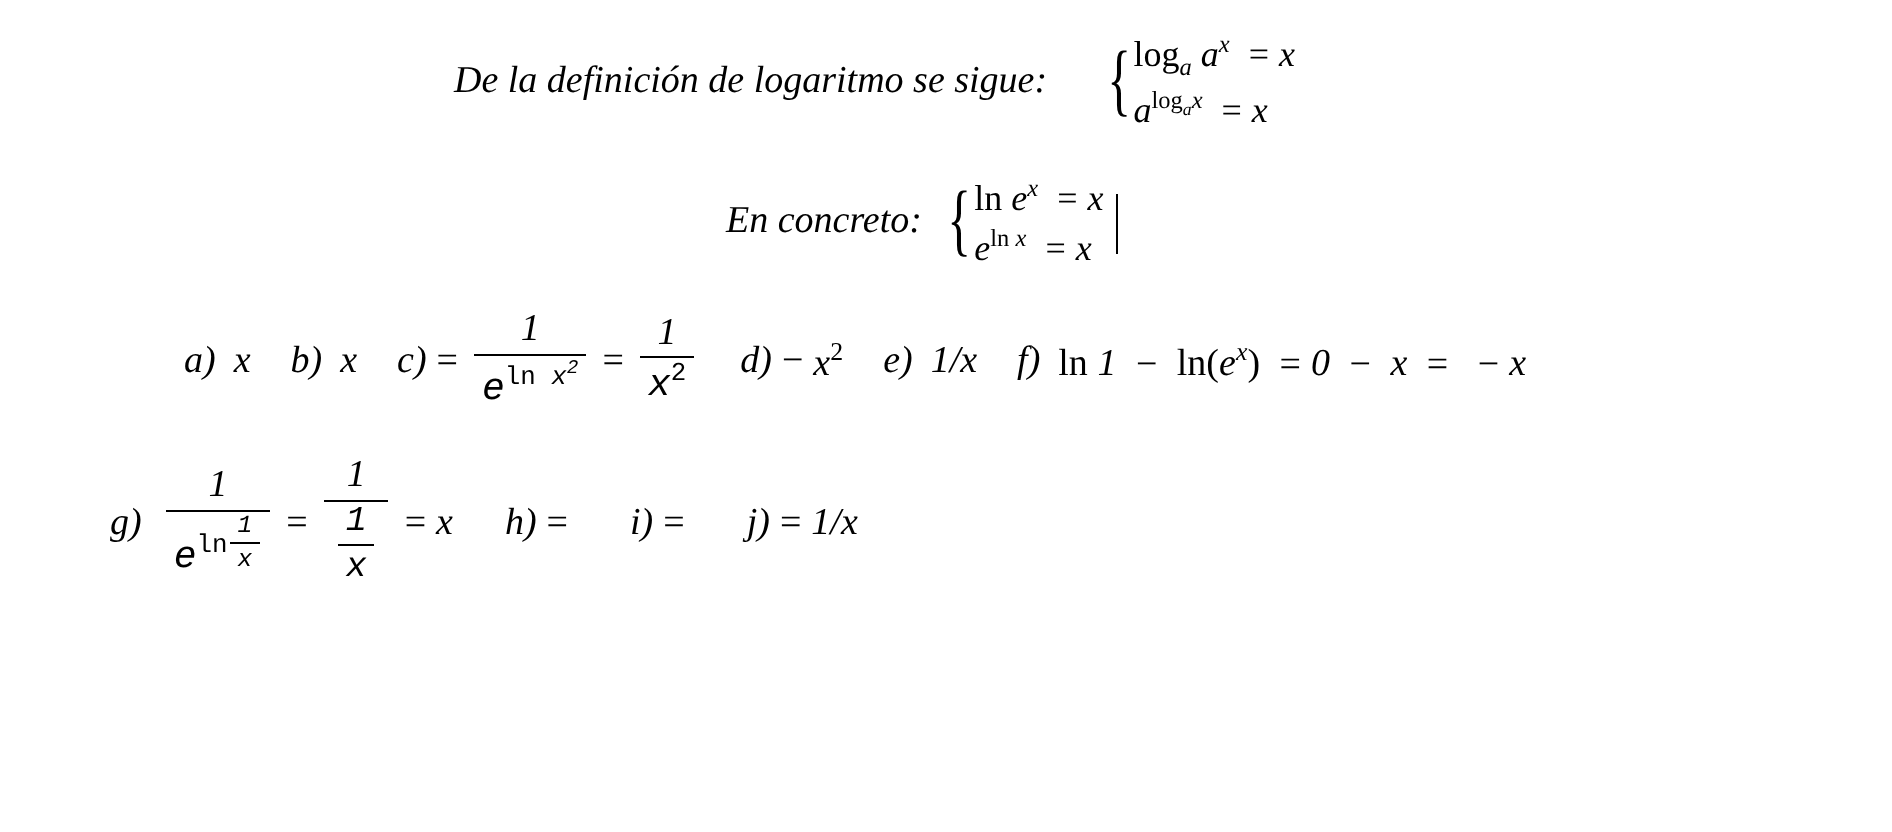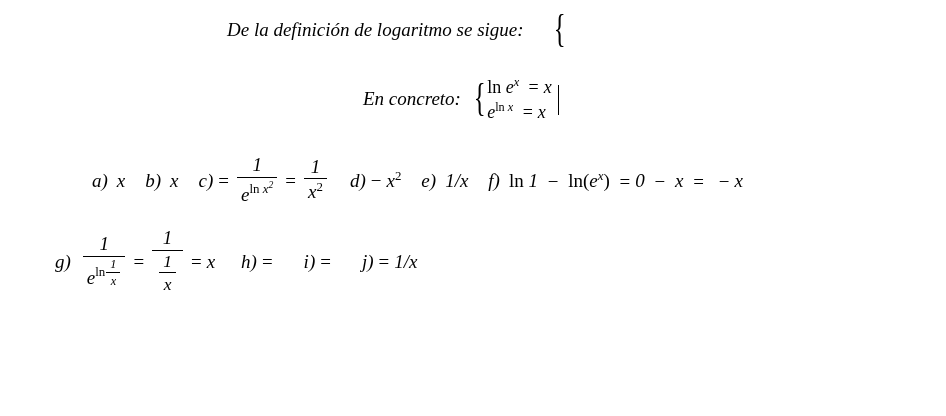--- a/index.html
+++ b/index.html
@@ -60,20 +60,21 @@
     top: -1px;
   }
   .frac .num {
     display: block;
     padding: 0 4px 1px 4px;
   }
   .frac .den {
     display: block;
     border-top: 1px solid #000;
     padding: 1px 4px 0 4px;
+    font-family: Liberation Mono, monospace;
   }
 
   
   .system {
     display: inline-flex;
     align-items: center;
     vertical-align: middle;
   }
   .brace {
     font-family: "Liberation Serif", serif;
@@ -104,21 +105,21 @@
     gap: 26px;
   }
   .line1 .lead {
     font-size: 19px;
     font-style: italic;
   }
 
   .line2 {
     position: absolute;
     left: 363px;
-    top: 74px;
+    top: 86px;
     display: flex;
     align-items: center;
     gap: 9px;
   }
   .line2 .lead {
     font-size: 19px;
     font-style: italic;
   }
   .line2 .tail-bar {
     display: inline-block;
@@ -162,20 +163,30 @@
 </style>
 </head>
 <body>
 
 <div class="page">
 
   <div class="line1">
     <span class="lead math">De la definición de logaritmo se sigue:</span>
     <span class="system">
       <span class="brace">{</span>
+      <span class="system-rows math">
+        <div>
+          <span class="upright">log</span><span class="sub">a</span>&nbsp;<span>a</span><span class="sup">x</span>
+          <span class="eq">=</span><span>x</span>
+        </div>
+        <div>
+          <span>a</span><span class="sup"><span class="upright">log</span><span style="font-size:0.72em;vertical-align:sub;">a</span><span>x</span></span>
+          <span class="eq">=</span><span>x</span>
+        </div>
+      </span>
     </span>
   </div>
 
   <div class="line2">
     <span class="lead math">En concreto:</span>
     <span class="system">
       <span class="brace">{</span>
       <span class="system-rows math">
         <div>
           <span class="upright">ln</span>&nbsp;<span>e</span><span class="sup">x</span>

